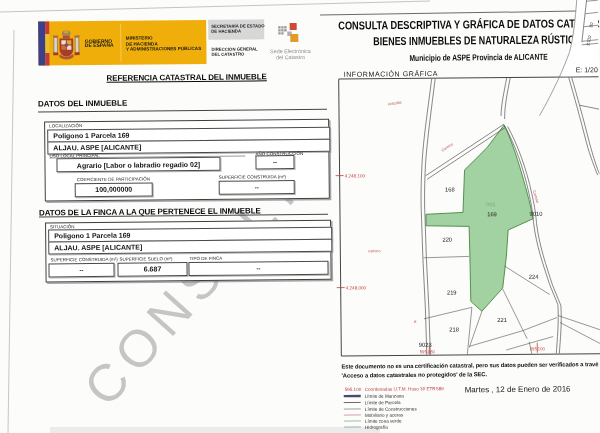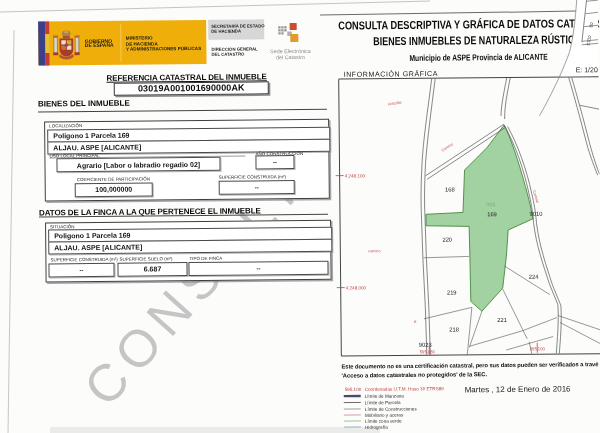--- a/index.html
+++ b/index.html
@@ -80,23 +80,22 @@
 <div class="a" style="left:322px;top:14px;width:256px;height:1px;background:#6a6a6a;transform:rotate(-0.35deg);"></div>
 
 <div class="a" style="left:340px;top:20.3px;font-weight:bold;font-size:11.5px;color:#0c0c0c;white-space:nowrap;transform:scaleX(0.805);transform-origin:0 0;">CONSULTA DESCRIPTIVA Y GRÁFICA DE DATOS CATASTRALES</div>
 
 <div class="a" style="left:374.5px;top:36px;font-weight:bold;font-size:11.5px;color:#0c0c0c;white-space:nowrap;transform:scaleX(0.775);transform-origin:0 0;">BIENES INMUEBLES DE NATURALEZA RÚSTICA</div>
 
 <div class="a" style="left:411px;top:54.3px;font-weight:bold;font-size:8.5px;color:#0c0c0c;white-space:nowrap;transform:scaleX(0.79);transform-origin:0 0;">Municipio de ASPE Provincia de ALICANTE</div>
 
 <div class="a" style="left:107px;top:72px;width:162px;text-align:center;font-weight:bold;font-size:8px;letter-spacing:-0.1px;color:#0c0c0c;text-decoration:underline;white-space:nowrap;">REFERENCIA CATASTRAL DEL INMUEBLE</div>
 
-<div class="a" style="left:115px;top:81px;width:153px;height:10.5px;border:1px solid #333;background:#fff;box-shadow:1.5px 1.5px 0 rgba(90,90,90,0.7);text-align:center;font-weight:bold;font-size:9px;letter-spacing:0.1px;color:#0c0c0c;line-height:10.5px;">03019A001001690000AK</div>
-
-<div class="a" style="left:39px;top:96.5px;font-weight:bold;font-size:8px;color:#0c0c0c;white-space:nowrap;">BIENES DEL INMUEBLE</div>
+
+<div class="a" style="left:39px;top:96.5px;font-weight:bold;font-size:8px;color:#0c0c0c;white-space:nowrap;">DATOS DEL INMUEBLE</div>
 
 <div class="a" style="left:39px;top:108.5px;width:289px;height:1px;background:#444;"></div>
 
 <div class="a" style="left:45px;top:118.5px;width:283px;height:78px;border:1px solid #3f3f3f;background:#fff;box-shadow:1.5px 1.5px 0 rgba(110,110,110,0.6);"></div>
 
 <div class="a tiny" style="left:50px;top:121px;">LOCALIZACIÓN</div>
 
 <div class="fbox" style="left:48px;top:126.5px;width:276px;height:11px;padding-left:5px;">
       <span class="val">Poligono 1 Parcela 169</span>
     </div>

